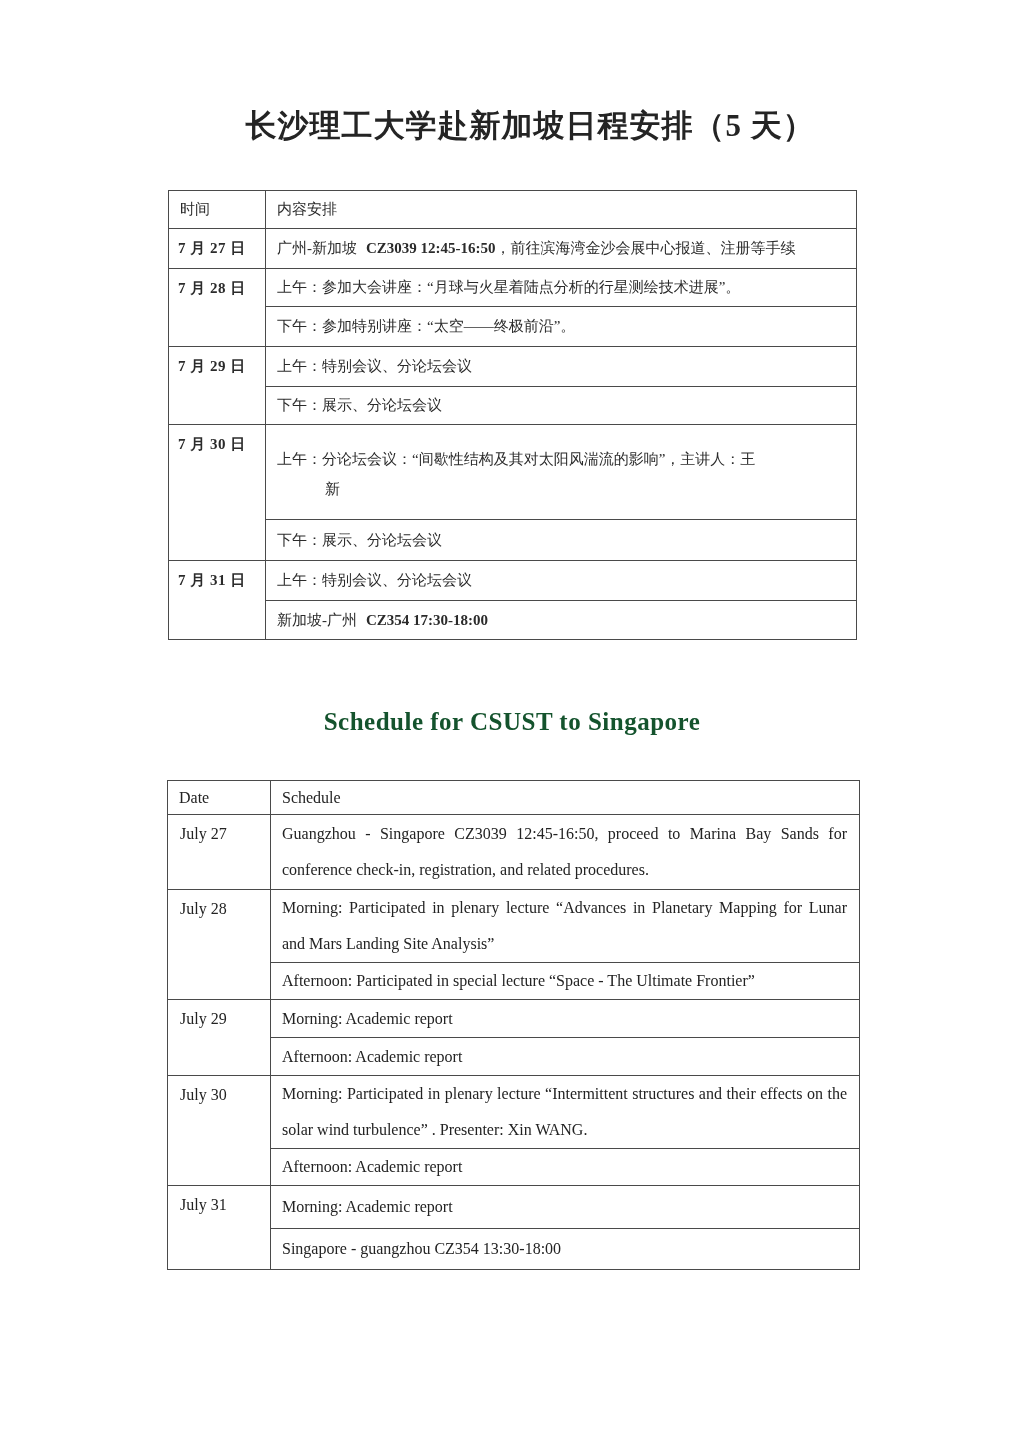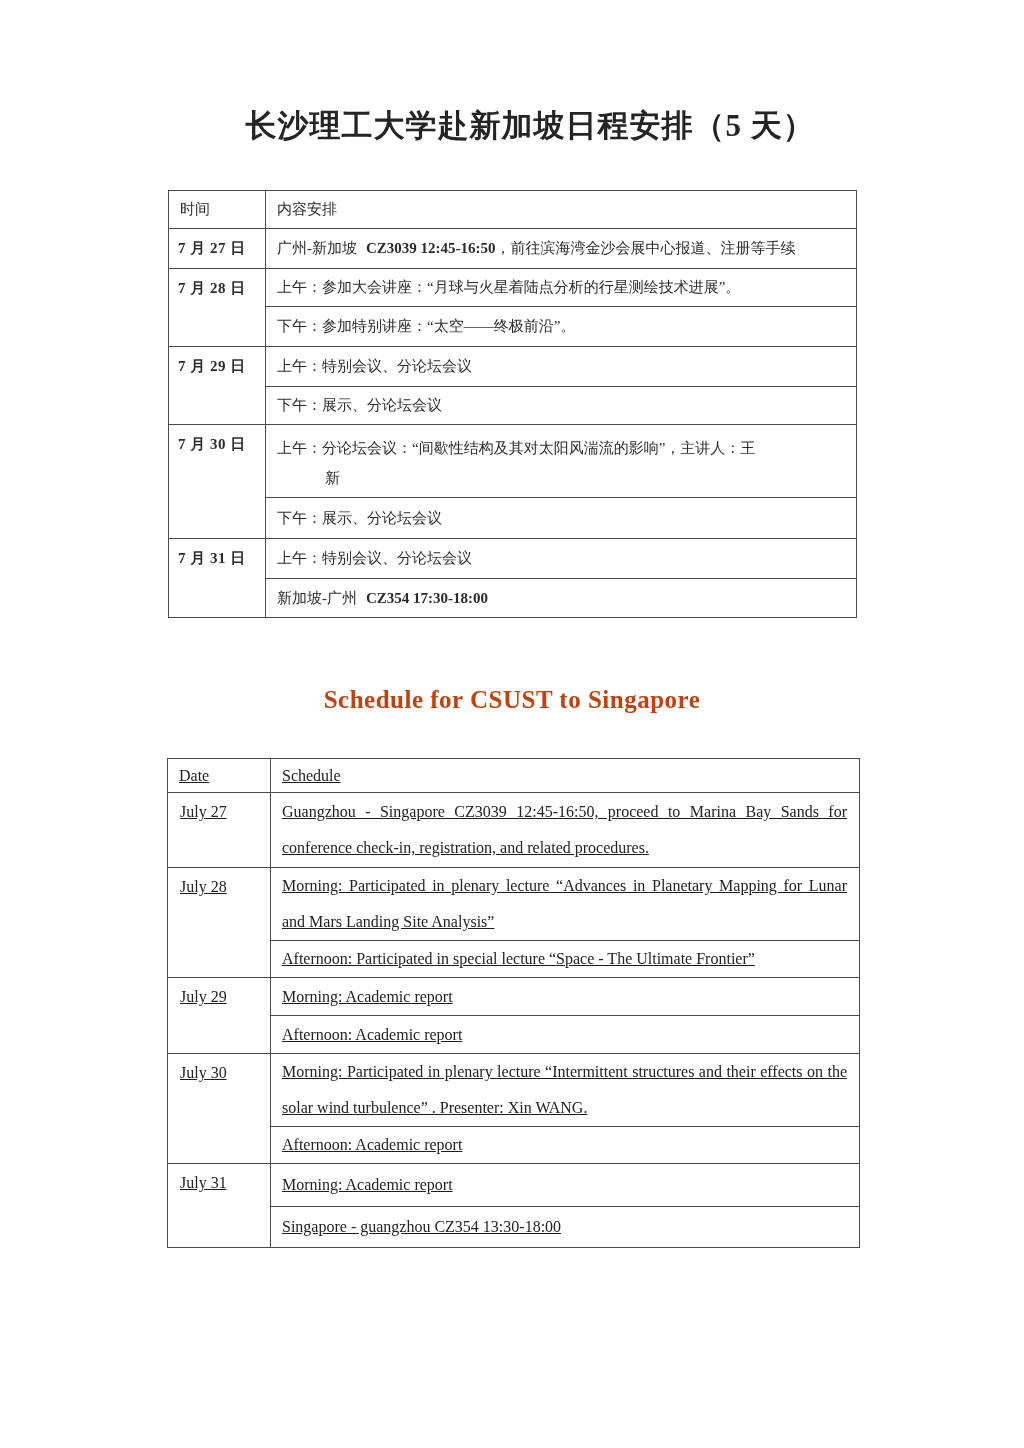--- a/index.html
+++ b/index.html
@@ -10,39 +10,39 @@
   }
   .page{width:1024px;min-height:1448px;position:relative;}
 
   
   .title-zh{
     margin:0;padding-top:104px;height:44px;line-height:44px;
     text-align:center;font-size:31px;font-weight:bold;letter-spacing:1px;color:#242424;padding-left:36px;
   }
   .title-en{
     margin:64px 0 0 0;height:36px;line-height:36px;
-    text-align:center;font-size:25px;font-weight:bold;color:#c2410c;letter-spacing:0.5px;
+    text-align:center;font-size:25px;font-weight:bold;color:#14532d;letter-spacing:0.5px;
   }
 
   
   table{border-collapse:collapse;table-layout:fixed;}
   td{border:1px solid #4a4a4a;vertical-align:middle;overflow:hidden;}
 
   
   .tzh{margin:42px 0 0 168px;width:689px;font-size:15px;}
   .tzh col.c1{width:97px;}
   .tzh td{padding:0 10px 0 11px;color:#2b2b2b;}
   .tzh td.datec{font-weight:bold;padding-left:9px;letter-spacing:0.5px;}
   .tzh td.datec.grp{vertical-align:top;line-height:37px;padding-top:1px;}
   .tzh .flight{font-weight:bold;margin-left:9px;}
   .tzh .wrapline{margin-left:48px;line-height:30px;}
   .tzh .firstline{line-height:30px;margin-top:4px;}
 
   
-  .ten{margin:40px 0 0 167px;width:693px;font-size:16px;text-decoration:underline;}
+  .ten{margin:40px 0 0 167px;width:693px;font-size:16px;}
   .ten col.c1{width:103px;}
   .ten td{padding:0 12px 0 11px;color:#232323;}
   .ten td.datec{padding-left:12px;}
   .ten td.datec.grp{vertical-align:top;line-height:36px;padding-top:1px;}
   .ten td.sched{text-align:justify;line-height:36px;}
 </style>
 </head>
 <body>
 
 <div class="page">
@@ -70,21 +70,21 @@
       <tr style="height:40px;">
         <td>下午：参加特别讲座：“太空——终极前沿”。</td>
       </tr>
       <tr style="height:40px;">
         <td class="datec grp" rowspan="2">7 月 29 日</td>
         <td>上午：特别会议、分论坛会议</td>
       </tr>
       <tr style="height:38px;">
         <td>下午：展示、分论坛会议</td>
       </tr>
-      <tr style="height:73px;">
+      <tr style="height:95px;">
         <td class="datec grp" rowspan="2">7 月 30 日</td>
         <td>
           <div class="firstline">上午：分论坛会议：“间歇性结构及其对太阳风湍流的影响”，主讲人：王</div>
           <div class="wrapline">新</div>
         </td>
       </tr>
       <tr style="height:41px;">
         <td>下午：展示、分论坛会议</td>
       </tr>
       <tr style="height:40px;">

